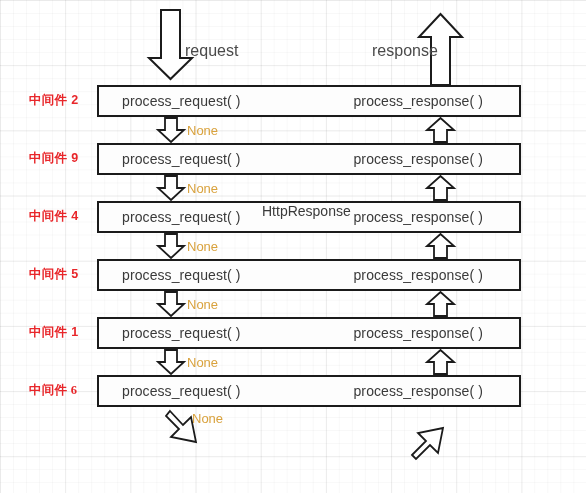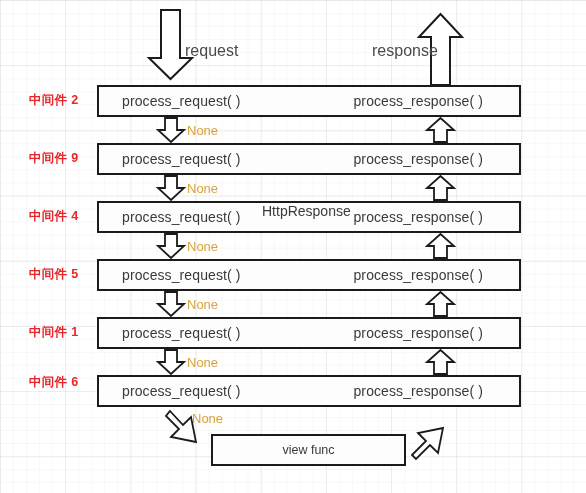--- a/index.html
+++ b/index.html
@@ -122,21 +122,21 @@
   </svg>
 
   <div class="side-lbl" style="left:185px;top:42px;">request</div>
   <div class="side-lbl" style="left:372px;top:42px;">response</div>
 
   <div class="mw-label" style="top:92px;">中间件 2</div>
   <div class="mw-label" style="top:150px;">中间件 9</div>
   <div class="mw-label" style="top:208px;">中间件 4</div>
   <div class="mw-label" style="top:266px;">中间件 5</div>
   <div class="mw-label" style="top:324px;">中间件 1</div>
-  <div class="mw-label" style="top:374px;">中间件 6</div>
+  <div class="mw-label" style="top:382px;font-family:Liberation Serif, serif;">中间件 6</div>
 
   <div class="layer-box" style="top:85px;">
     <span class="fn req">process_request( )</span>
     <span class="fn res">process_response( )</span>
   </div>
   <div class="layer-box" style="top:143px;">
     <span class="fn req">process_request( )</span>
     <span class="fn res">process_response( )</span>
   </div>
   <div class="layer-box" style="top:201px;">
@@ -158,17 +158,14 @@
 
   <div class="none-lbl" style="left:187px;top:123px;">None</div>
   <div class="none-lbl" style="left:187px;top:181px;">None</div>
   <div class="none-lbl" style="left:187px;top:239px;">None</div>
   <div class="none-lbl" style="left:187px;top:297px;">None</div>
   <div class="none-lbl" style="left:187px;top:355px;">None</div>
   <div class="none-lbl" style="left:192px;top:411px;">None</div>
 
   <div class="http-lbl" style="left:262px;top:203px;">HttpResponse</div>
 
-  <div class="viewbox">
-    <span>view func</span>
-  </div>
 
 </div>
 
 </body></html>

